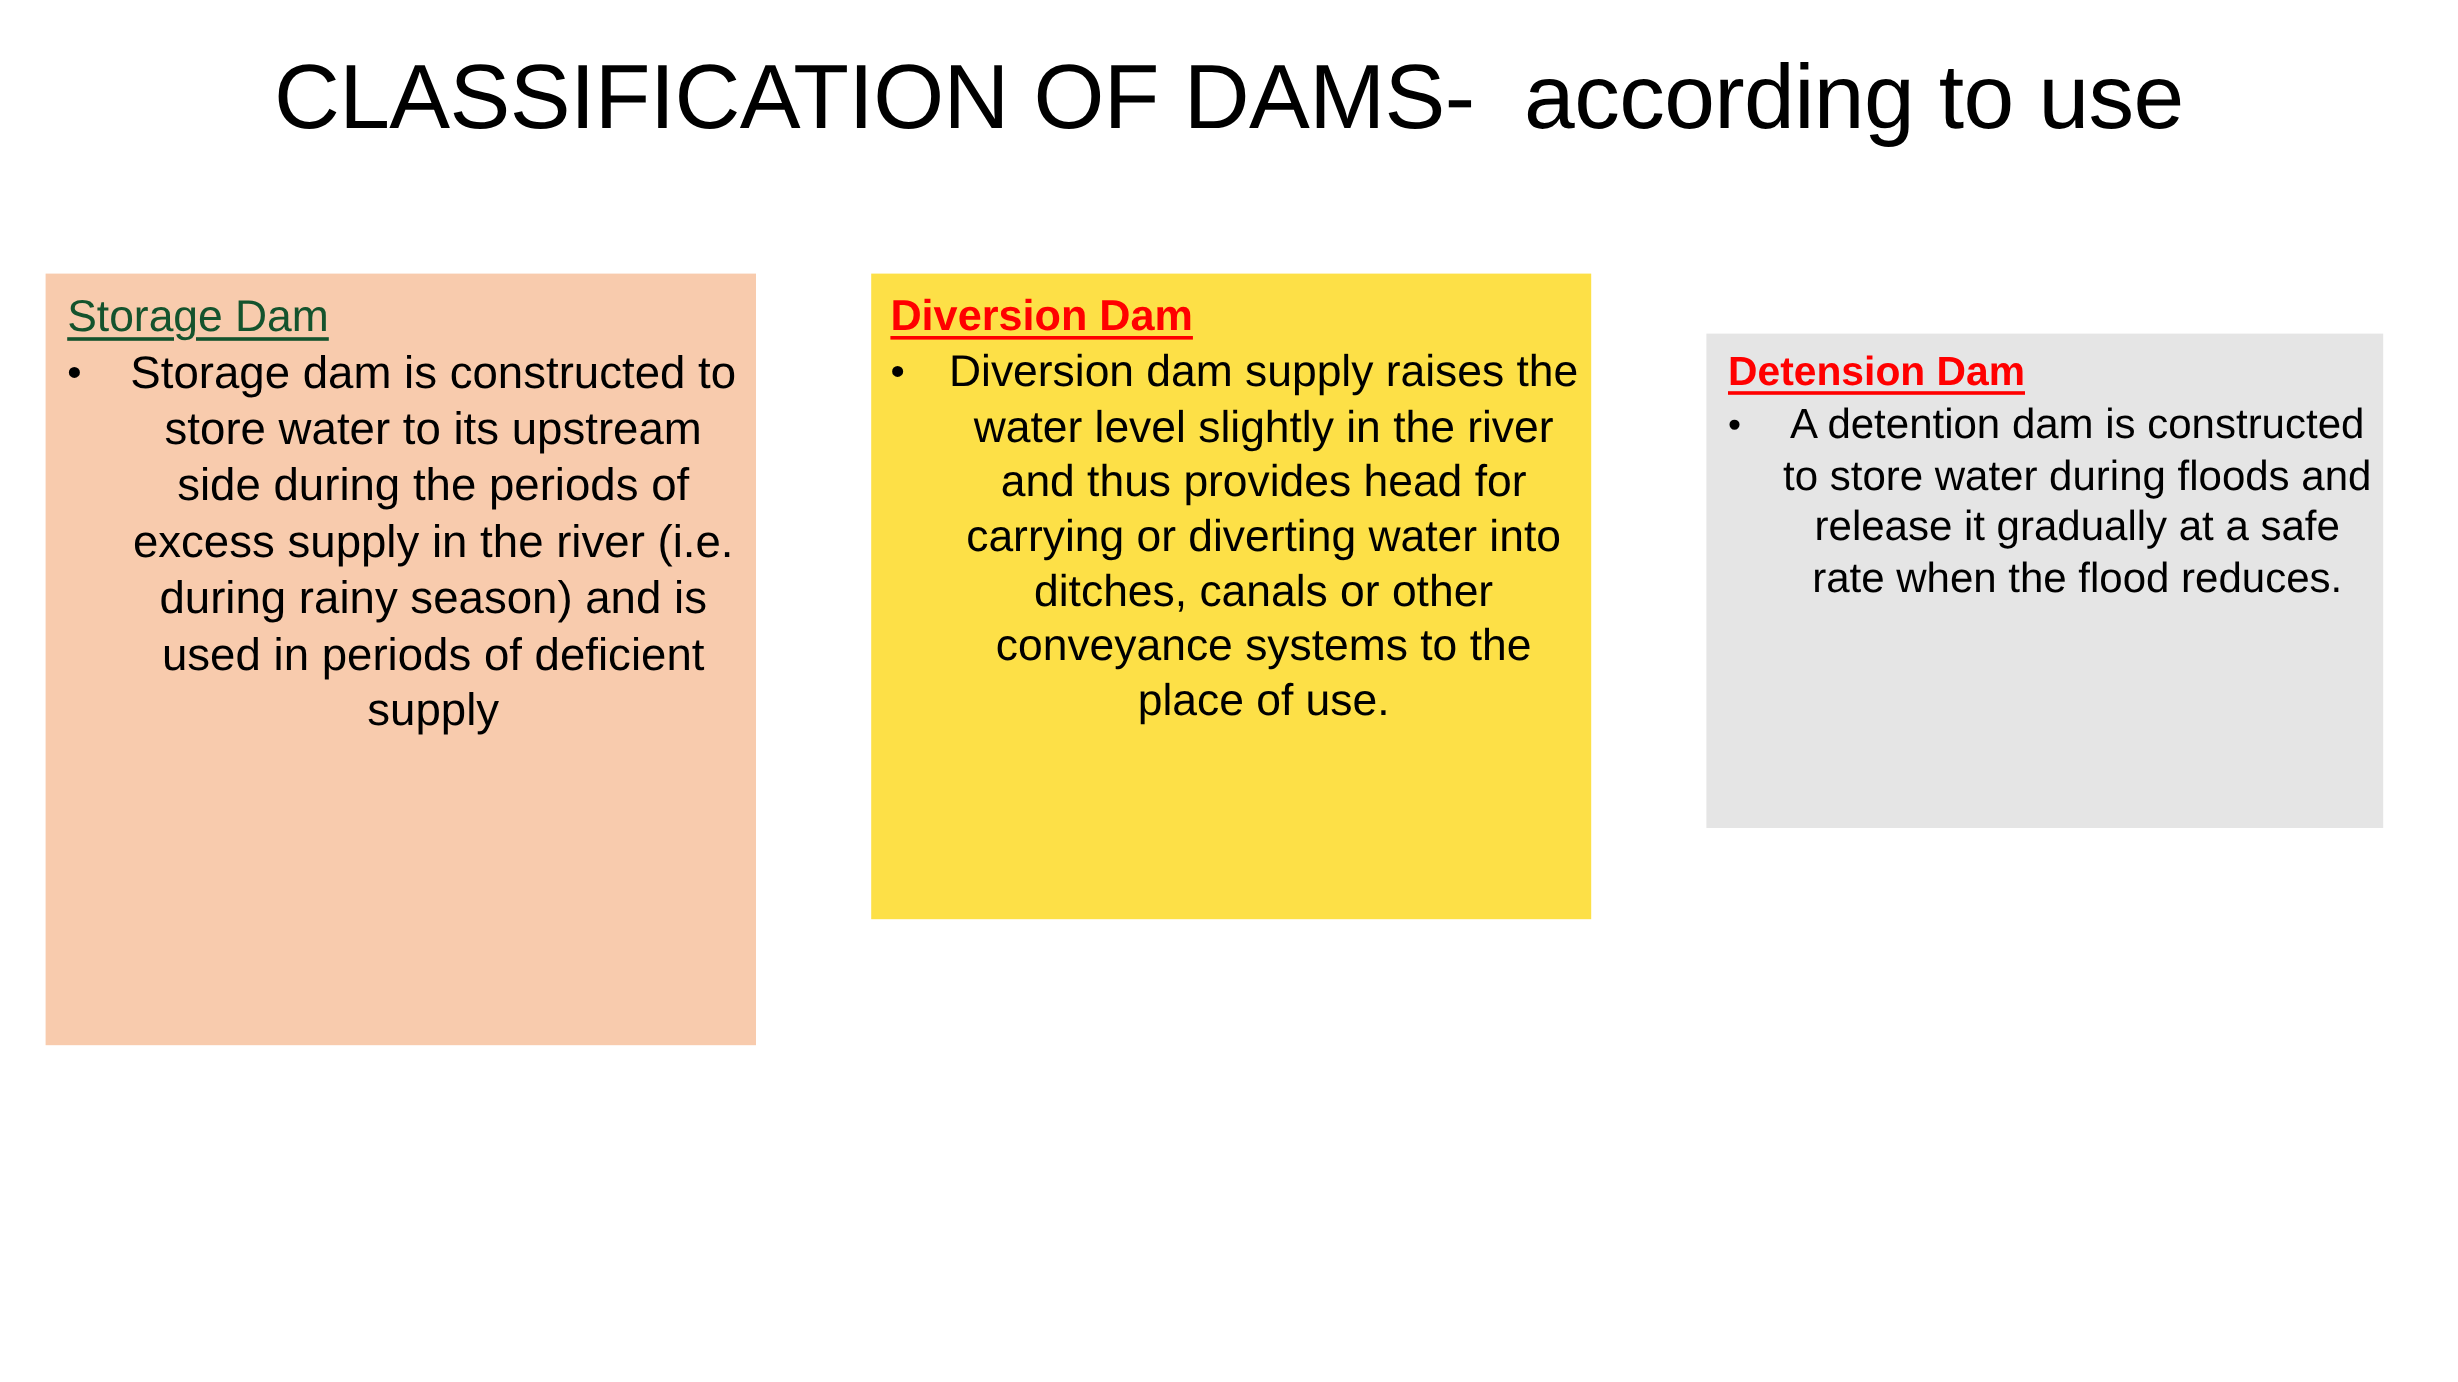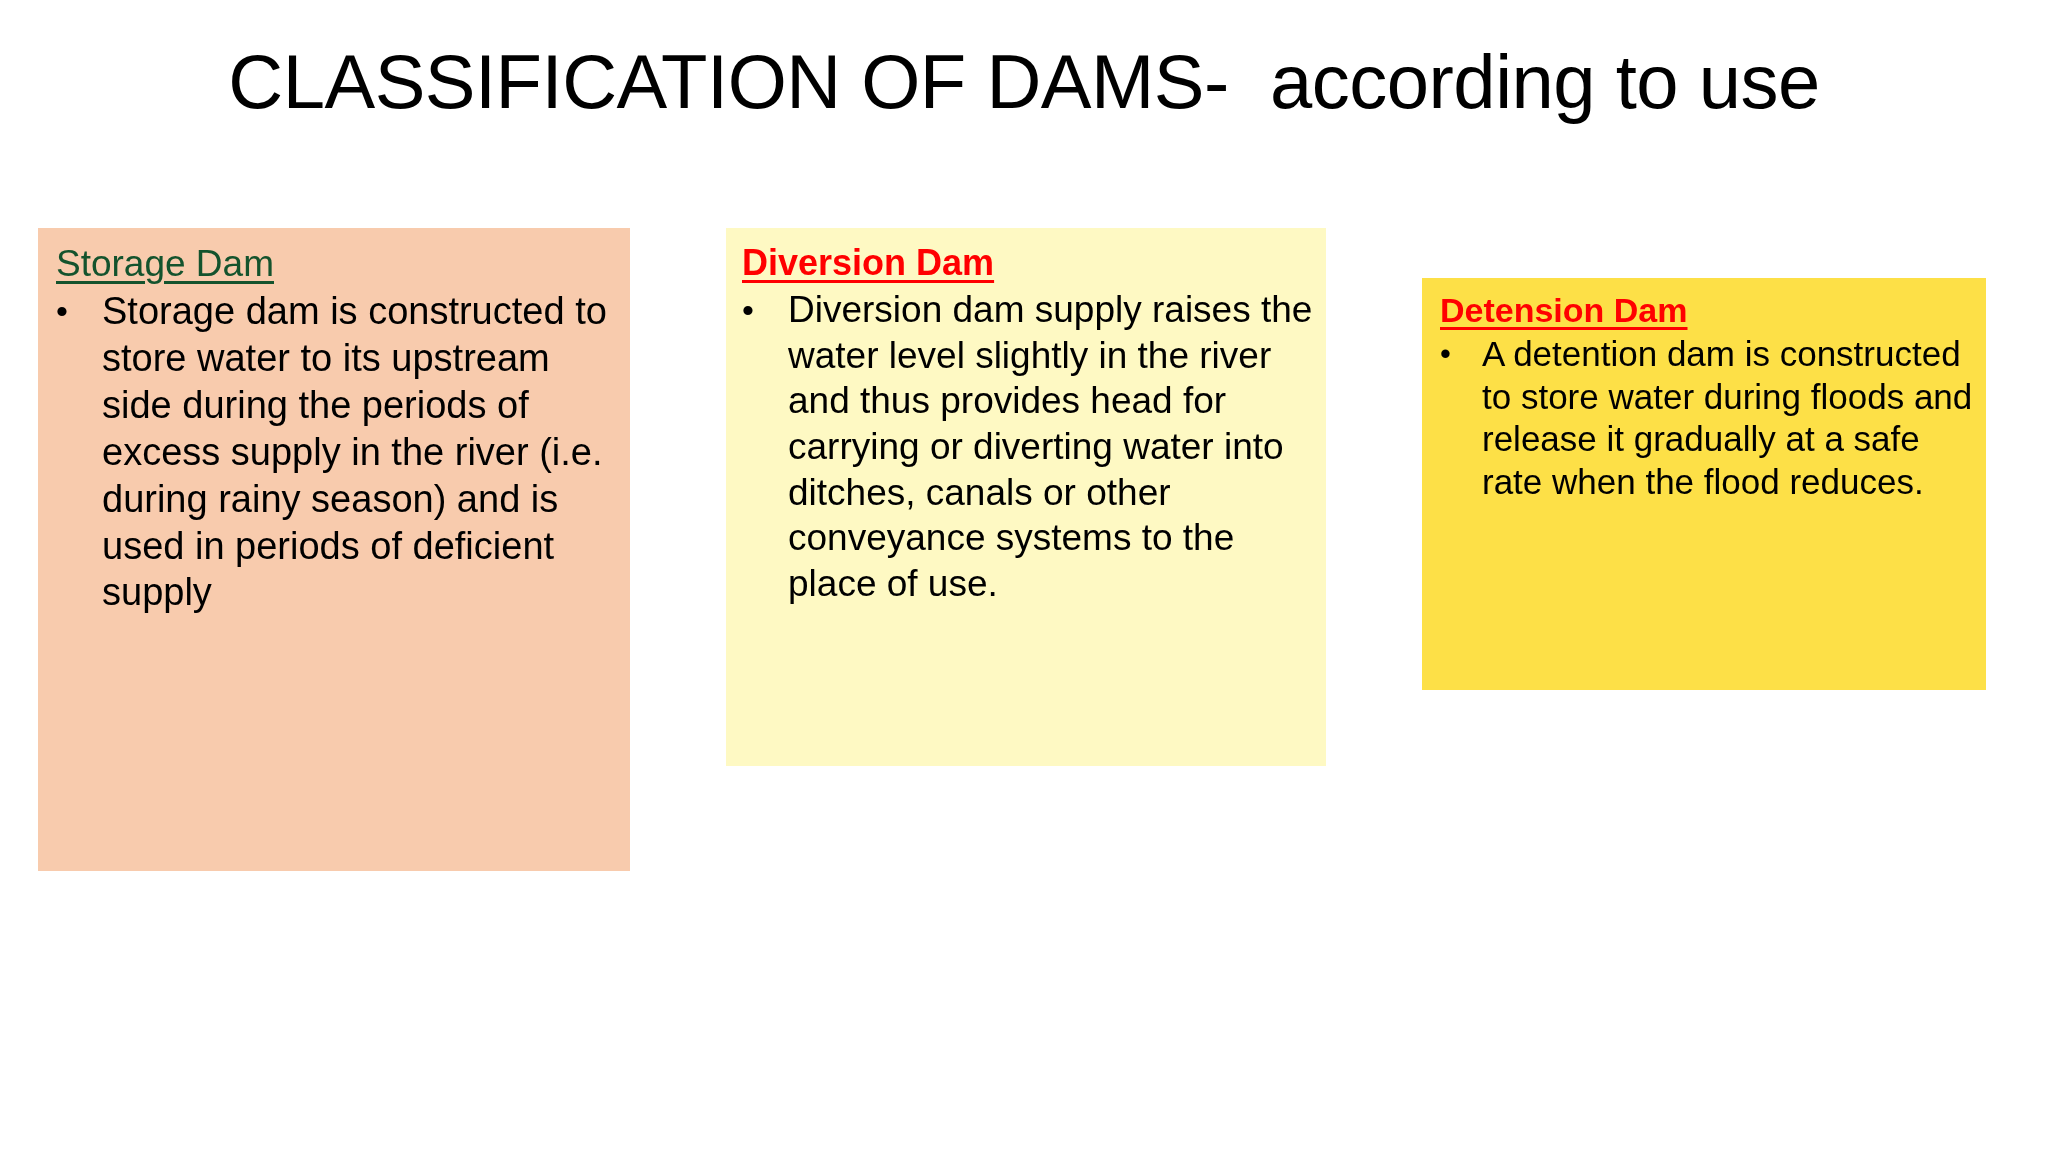--- a/index.html
+++ b/index.html
@@ -68,20 +68,21 @@
     flex: 0 0 auto;
     width: 46px;
     text-align: left;
     font-size: 34px;
     line-height: 1.38;
     color: #000000;
   }
   .bullet-text {
     flex: 1 1 auto;
     color: #000000;
+    text-align: center;
   }
 
   
   #box-storage {
     left: 38px;
     top: 228px;
     width: 592px;
     height: 643px;
     background: #F8CBAD;
     padding: 16px 10px 0 18px;
@@ -121,29 +122,29 @@
   <div class="slide-title">CLASSIFICATION OF DAMS-  according to use</div>
 
   <div class="box" id="box-storage" style="background: rgb(248, 203, 173);">
     <div class="box-head normal" style="color: #14532d;">Storage Dam</div>
     <div class="bullet-row">
       <span class="bullet-mark">•</span>
       <span class="bullet-text">Storage dam is constructed to store water to its upstream side during the periods of excess supply in the river (i.e. during rainy season) and is used in periods of deficient supply</span>
     </div>
   </div>
 
-  <div class="box" id="box-diversion" style="background: #fef9c3;">
+  <div class="box" id="box-diversion" style="background: #fde047;">
     <div class="box-head bold" style="color: rgb(255, 0, 0);">Diversion Dam</div>
     <div class="bullet-row">
       <span class="bullet-mark">•</span>
       <span class="bullet-text">Diversion dam supply raises the water level slightly in the river and thus provides head for carrying or diverting water into ditches, canals or other conveyance systems to the place of use.</span>
     </div>
   </div>
 
-  <div class="box" id="box-detension" style="background: #fde047;">
+  <div class="box" id="box-detension" style="background: #e5e5e5;">
     <div class="box-head bold" style="color: rgb(255, 0, 0);">Detension Dam</div>
     <div class="bullet-row">
       <span class="bullet-mark">•</span>
       <span class="bullet-text">A detention dam is constructed to store water during floods and release it gradually at a safe rate when the flood reduces.</span>
     </div>
   </div>
 
 </div>
 
 </body></html>

